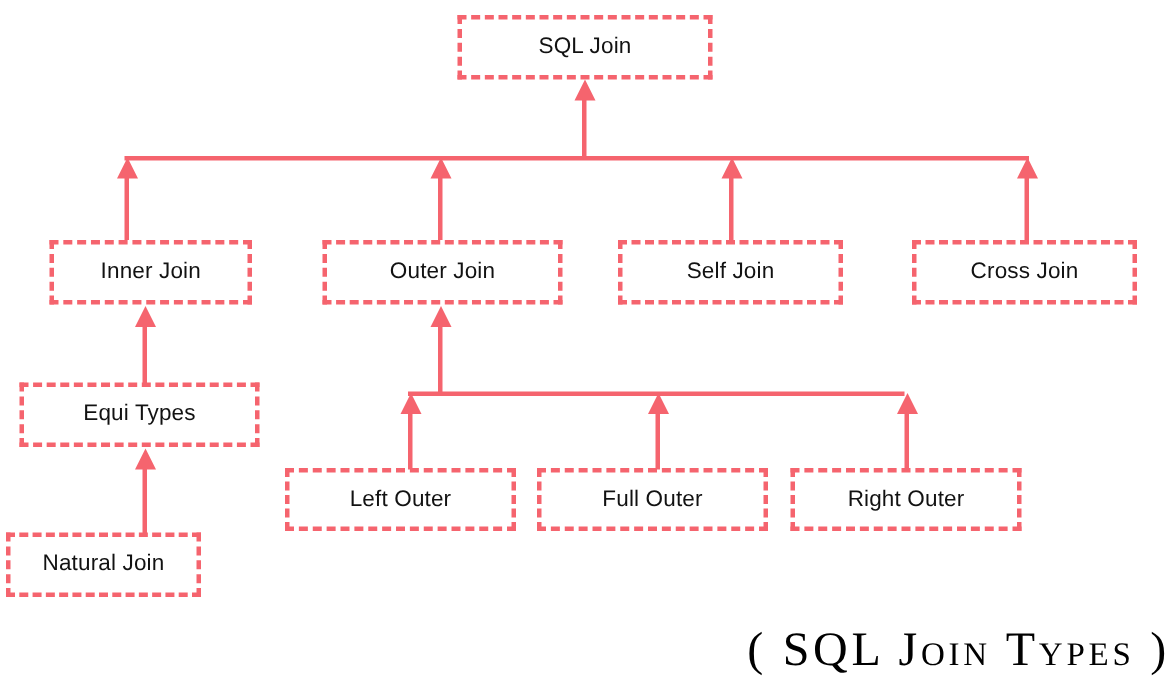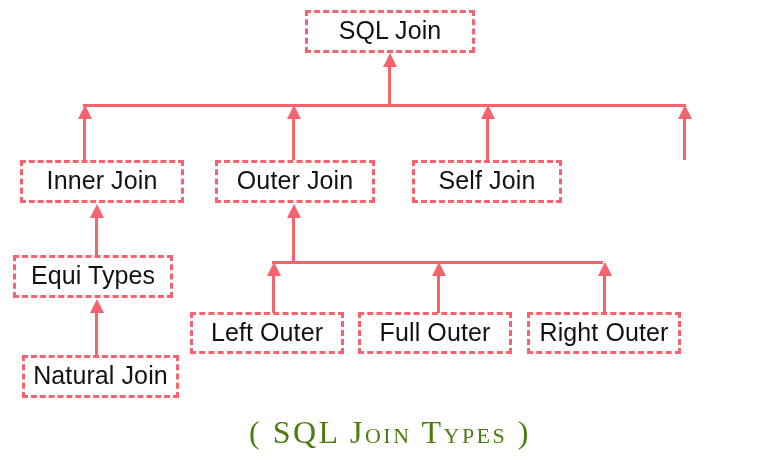--- a/index.html
+++ b/index.html
@@ -19,21 +19,21 @@
   .node {
     position: absolute;
     box-sizing: border-box;
     border: 3px dashed #f5646e;
     background: transparent;
     display: flex;
     align-items: center;
     justify-content: center;
     color: #121212;
     font-family: "Liberation Sans", sans-serif;
-    font-size: 25px;
+    font-size: 15px;
     font-weight: 500;
     letter-spacing: 0.1px;
     white-space: nowrap;
   }
   .node-label {
     display: block;
     line-height: 1;
     padding-bottom: 2px;
   }
   
@@ -54,26 +54,26 @@
     border-left: 7px solid transparent;
     border-right: 7px solid transparent;
     border-bottom: 14px solid #f5646e;
   }
   
   #caption {
     position: absolute;
     left: 0;
     right: 0;
     top: 414px;
-    text-align: center;
+    text-align: right;
     font-family: "Liberation Serif", serif;
     font-size: 32px;
     font-variant: small-caps;
     letter-spacing: 2.5px;
-    color: #4d7c0f;
+    color: #000000;
     white-space: nowrap;
   }
 </style>
 </head>
 <body>
 
 <div id="canvas">
 
   <div class="node" style="left:305px; top:10px; width:170px; height:43px;">
     <span class="node-label">SQL Join</span>
@@ -89,44 +89,47 @@
 
   <div class="conn-v" style="left:292px; top:118px; height:42px;"></div>
   <div class="arrowhead" style="left:286.5px; top:105px;"></div>
 
   <div class="conn-v" style="left:486px; top:118px; height:42px;"></div>
   <div class="arrowhead" style="left:480.5px; top:105px;"></div>
 
   <div class="conn-v" style="left:683px; top:118px; height:42px;"></div>
   <div class="arrowhead" style="left:677.5px; top:105px;"></div>
 
-  <div class="node" style="left:20px; top:160px; width:164px; height:43px;">
+  <div class="node" style="left:33px; top:160px; width:135px; height:43px;">
     <span class="node-label">Inner Join</span>
   </div>
 
   <div class="node" style="left:412px; top:160px; width:150px; height:43px;">
     <span class="node-label">Self Join</span>
   </div>
 
   <div class="node" style="left:215px; top:160px; width:160px; height:43px;">
     <span class="node-label">Outer Join</span>
   </div>
 
+  <div class="node" style="left:608px; top:160px; width:150px; height:43px;">
+    <span class="node-label">Cross Join</span>
+  </div>
 
   <div class="conn-v" style="left:95px; top:217px; height:39px;"></div>
   <div class="arrowhead" style="left:89.5px; top:204px;"></div>
 
   <div class="node" style="left:13px; top:255px; width:160px; height:43px;">
     <span class="node-label">Equi Types</span>
   </div>
 
   <div class="conn-v" style="left:95px; top:312px; height:44px;"></div>
   <div class="arrowhead" style="left:89.5px; top:299px;"></div>
 
-  <div class="node" style="left:22px; top:355px; width:157px; height:43px;">
+  <div class="node" style="left:4px; top:355px; width:130px; height:43px;">
     <span class="node-label">Natural Join</span>
   </div>
 
   <div class="conn-v" style="left:292px; top:217px; height:46px;"></div>
   <div class="arrowhead" style="left:286.5px; top:204px;"></div>
 
   <div class="conn-h" style="left:272px; top:261px; width:331px;"></div>
 
   <div class="conn-v" style="left:272px; top:275px; height:38px;"></div>
   <div class="arrowhead" style="left:266.5px; top:262px;"></div>

